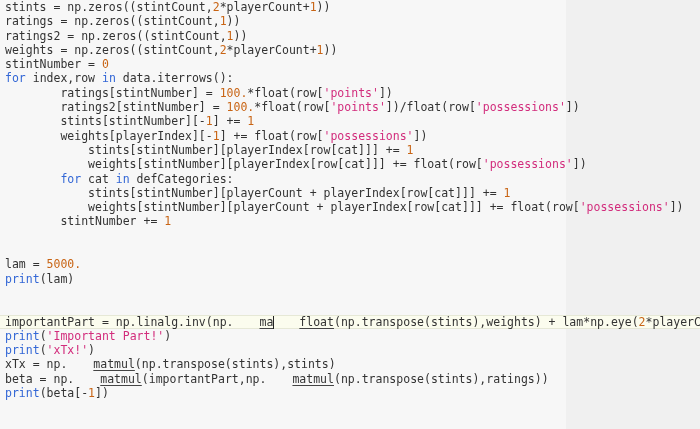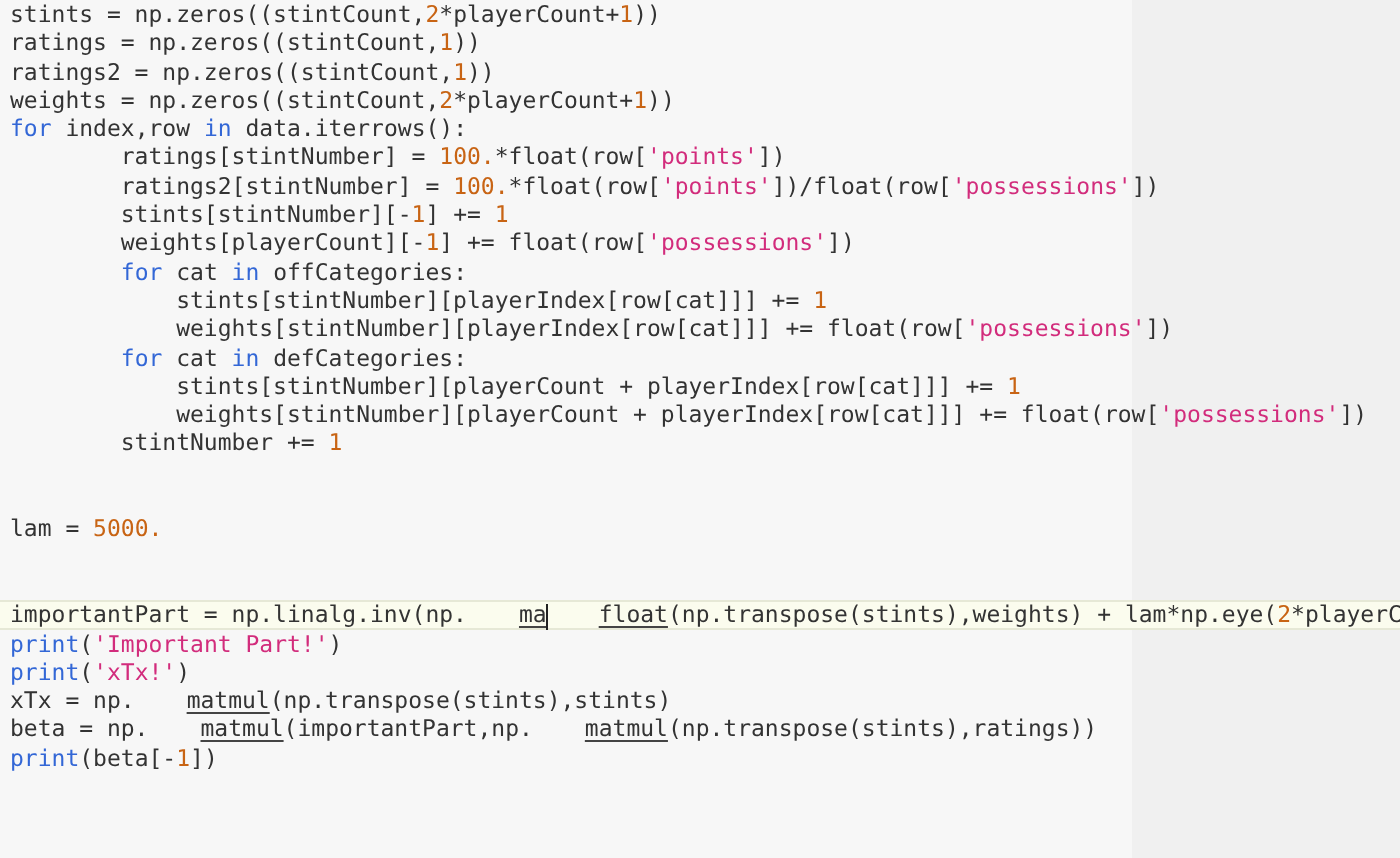--- a/index.html
+++ b/index.html
@@ -42,35 +42,36 @@
 </style>
 </head>
 <body>
 
 <div class="editor">
   <div class="code" id="code">
       <div class="line"><span>stints = np.zeros((stintCount,</span><span class="num">2</span><span>*playerCount+</span><span class="num">1</span><span>))</span></div>
       <div class="line"><span>ratings = np.zeros((stintCount,</span><span class="num">1</span><span>))</span></div>
       <div class="line"><span>ratings2 = np.zeros((stintCount,</span><span class="num">1</span><span>))</span></div>
       <div class="line"><span>weights = np.zeros((stintCount,</span><span class="num">2</span><span>*playerCount+</span><span class="num">1</span><span>))</span></div>
+      <div class="line"><span>stintNumber = </span><span class="num">0</span></div>
       <div class="line"><span class="kw">for</span><span> index,row </span><span class="kw">in</span><span> data.iterrows():</span></div>
       <div class="line"><span>        ratings[stintNumber] = </span><span class="num">100.</span><span>*float(row[</span><span class="str">'points'</span><span>])</span></div>
       <div class="line"><span>        ratings2[stintNumber] = </span><span class="num">100.</span><span>*float(row[</span><span class="str">'points'</span><span>])/float(row[</span><span class="str">'possessions'</span><span>])</span></div>
       <div class="line"><span>        stints[stintNumber][-</span><span class="num">1</span><span>] += </span><span class="num">1</span></div>
-      <div class="line"><span>        weights[playerCount][-</span><span class="num">1</span><span>] += float(row[</span><span class="str">'possessions'</span><span>])</span></div>
-      <div class="line"><span>        </span><span class="kw">for</span><span> cat </span><span class="kw">in</span><span> offCategories:</span></div>
+      <div class="line"><span>        weights[playerIndex][-</span><span class="num">1</span><span>] += float(row[</span><span class="str">'possessions'</span><span>])</span></div>
       <div class="line"><span>            stints[stintNumber][playerIndex[row[cat]]] += </span><span class="num">1</span></div>
       <div class="line"><span>            weights[stintNumber][playerIndex[row[cat]]] += float(row[</span><span class="str">'possessions'</span><span>])</span></div>
       <div class="line"><span>        </span><span class="kw">for</span><span> cat </span><span class="kw">in</span><span> defCategories:</span></div>
       <div class="line"><span>            stints[stintNumber][playerCount + playerIndex[row[cat]]] += </span><span class="num">1</span></div>
       <div class="line"><span>            weights[stintNumber][playerCount + playerIndex[row[cat]]] += float(row[</span><span class="str">'possessions'</span><span>])</span></div>
       <div class="line"><span>        stintNumber += </span><span class="num">1</span></div>
       <div class="line"> </div>
       <div class="line"> </div>
       <div class="line"><span>lam = </span><span class="num">5000.</span></div>
+      <div class="line"><span class="kw">print</span><span>(lam)</span></div>
       <div class="line"> </div>
       <div class="line"> </div>
       <div class="line current"><span>importantPart = np.linalg.inv(np.</span><span class="ul">ma</span><span class="cursor"></span><span class="ul">float</span><span>(np.transpose(stints),weights) + lam*np.eye(</span><span class="num">2</span><span>*playerCount+</span><span class="num">1</span><span>))</span></div>
       <div class="line"><span class="kw">print</span><span>(</span><span class="str">'Important Part!'</span><span>)</span></div>
       <div class="line"><span class="kw">print</span><span>(</span><span class="str">'xTx!'</span><span>)</span></div>
       <div class="line"><span>xTx = np.</span><span class="ul">matmul</span><span>(np.transpose(stints),stints)</span></div>
       <div class="line"><span>beta = np.</span><span class="ul">matmul</span><span>(importantPart,np.</span><span class="ul">matmul</span><span>(np.transpose(stints),ratings))</span></div>
       <div class="line"><span class="kw">print</span><span>(beta[-</span><span class="num">1</span><span>])</span></div>
     </div>
 </div>

